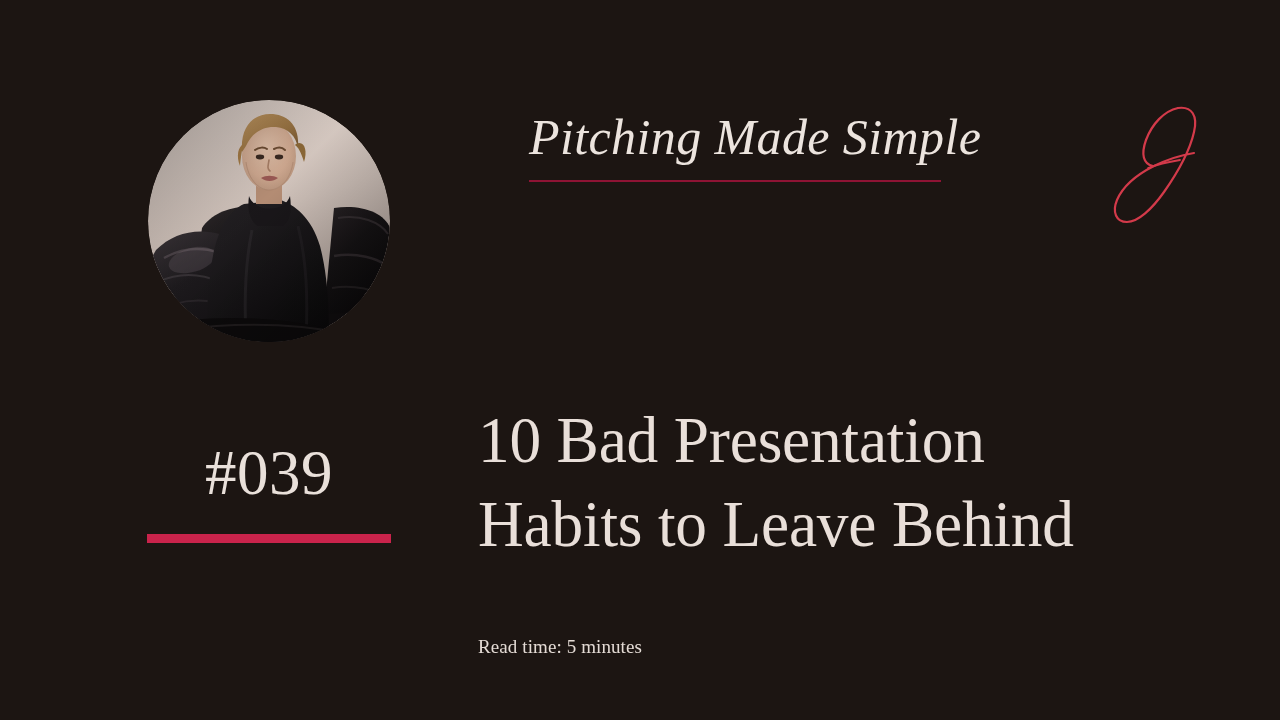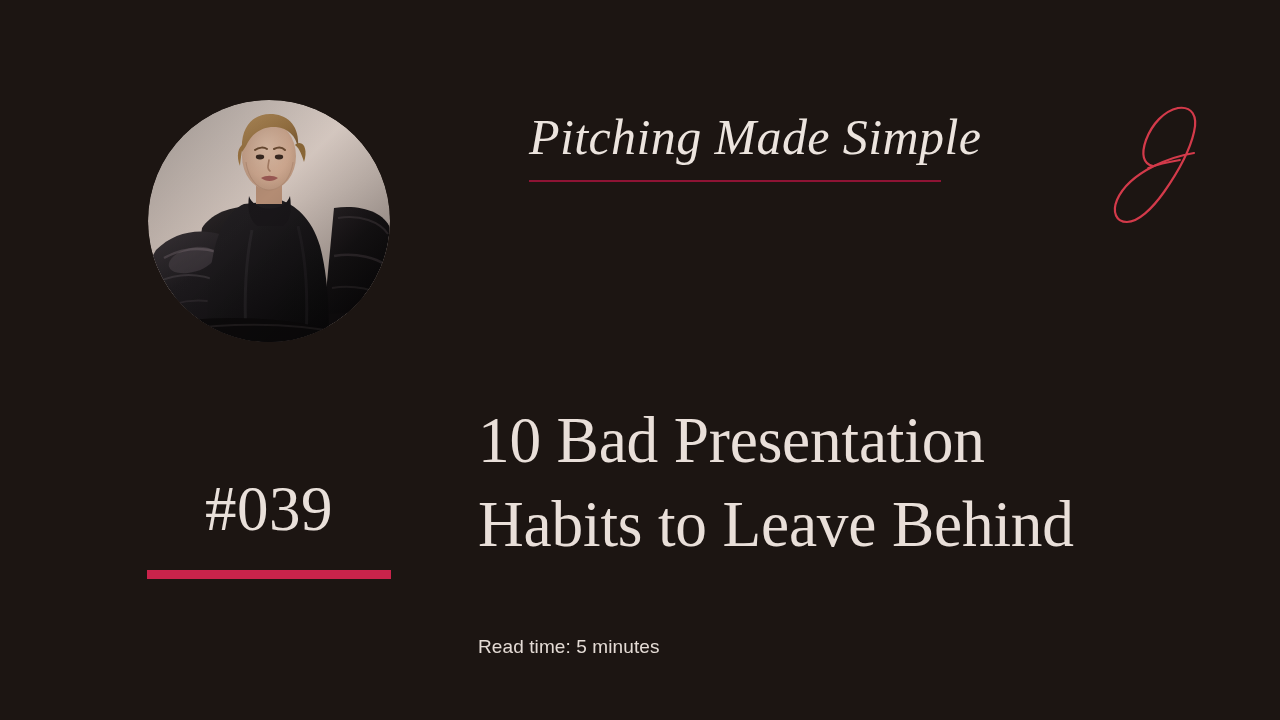--- a/index.html
+++ b/index.html
@@ -38,21 +38,20 @@
 
   .portrait-svg { display: block; width: 242px; height: 242px; }
 
   
   .episode-block {
     position: absolute;
     left: 147px;
     top: 440px;
     width: 244px;
     text-align: center;
-    margin-top: 36px;
   }
 
   .episode-number {
     font-family: "Liberation Serif", "DejaVu Serif", serif;
     font-size: 63px;
     line-height: 1.05;
     color: #e9e0da;
     letter-spacing: 0.5px;
     font-weight: 400;
   }
@@ -115,21 +114,21 @@
     transform-origin: left top;
   }
 
   .headline-line { display: block; white-space: nowrap; }
 
   
   .read-time {
     position: absolute;
     left: 478px;
     top: 636px;
-    font-family: Liberation Sans, sans-serif;
+    font-family: Liberation Serif, serif;
     font-size: 19px;
     color: #e4dbd5;
     letter-spacing: 0.1px;
   }
 </style>
 </head>
 <body>
 
 <div class="slide">
 

